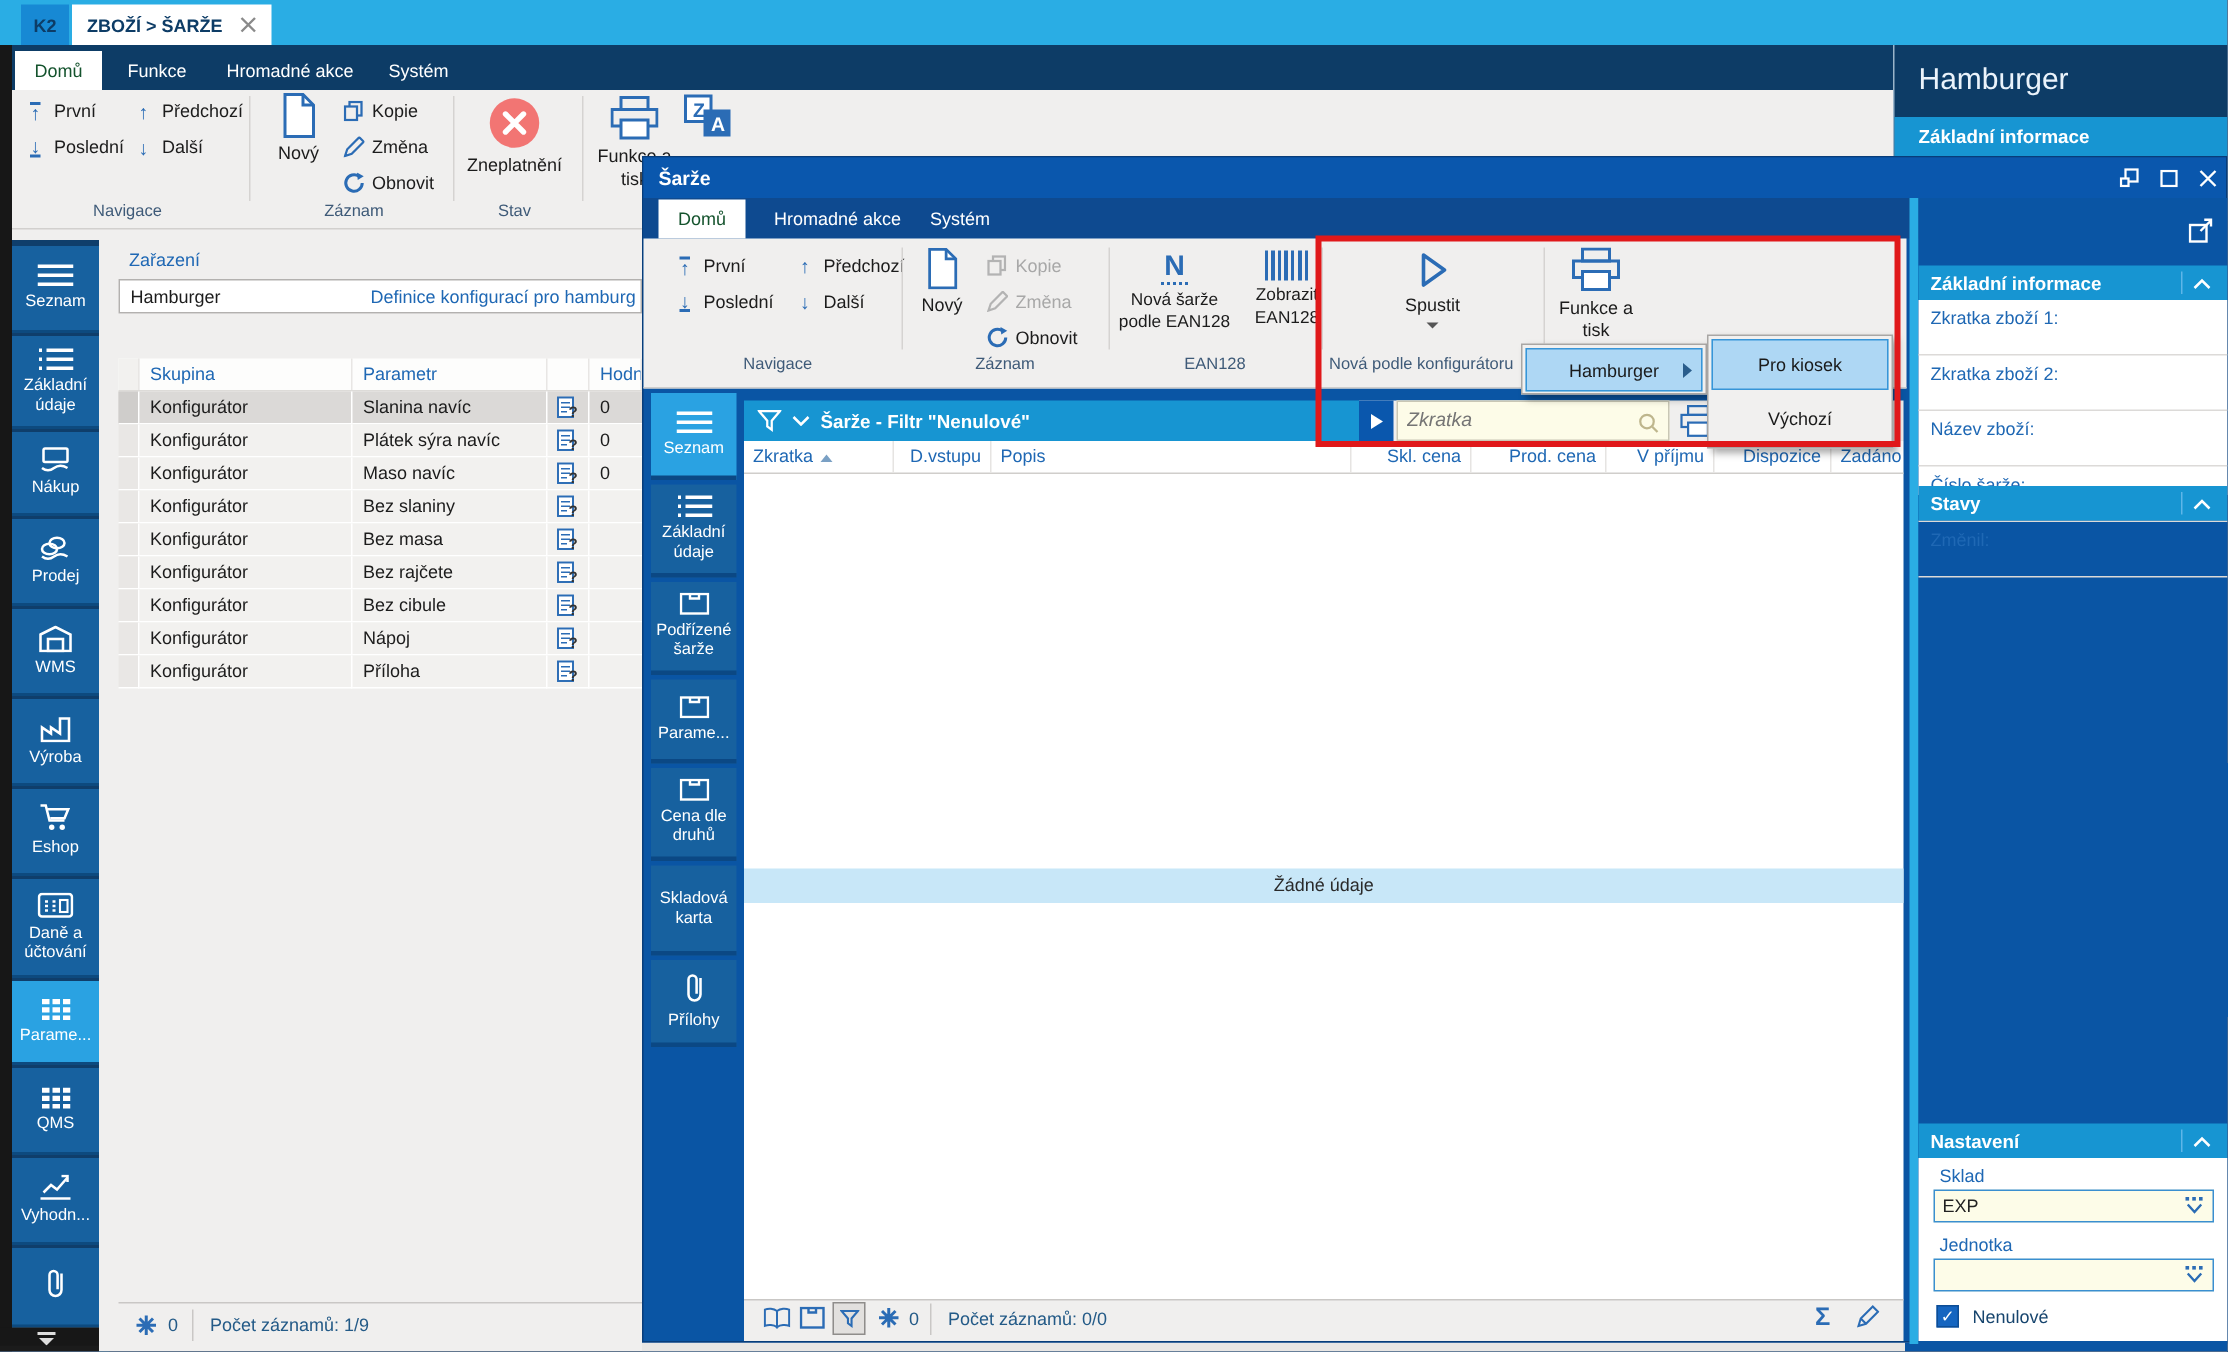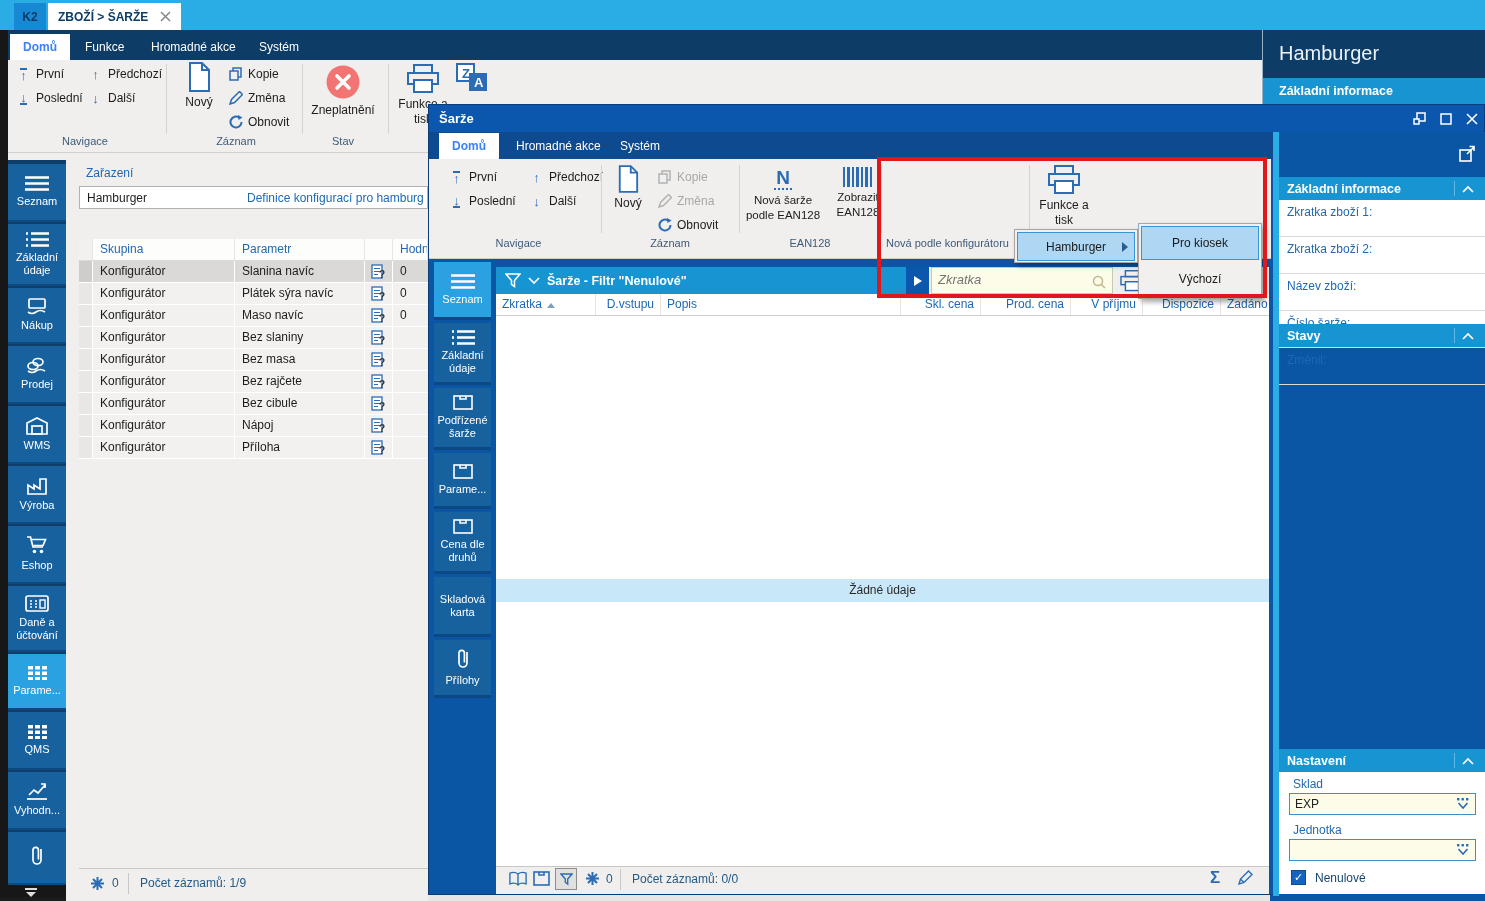--- a/index.html
+++ b/index.html
@@ -7,21 +7,21 @@
 .screen{position:relative;width:1485px;height:901px;overflow:hidden;background:#f0efee;font-size:12px;color:#1c1c1c}
 .a{position:absolute}
 svg{display:block}
 
 .topbar{left:0;top:0;width:1485px;height:30px;background:#2aade4}
 .k2badge{left:14px;top:3px;width:32px;height:27px;background:#1789d4;color:#0d3c66;font-weight:bold;display:flex;align-items:center;justify-content:center;font-size:12px}
 .toptab{left:48px;top:3px;height:27px;background:#fff;display:flex;align-items:center;padding:0 10px;gap:12px;font-weight:bold;color:#0d3c66}
 
 .tabrow{background:#0d3c66}
 .rtab{position:absolute;bottom:0;height:26px;display:flex;align-items:center;padding:0 13px;color:#fff;white-space:nowrap;cursor:default}
-.rtab.active{background:#fff;color:#3b82f6;font-weight:bold}
+.rtab.active{background:#fff;color:#14532d;font-weight:normal}
 .ribbon{background:#f0efee;border-bottom:1px solid #d2d0ce}
 .rbtn{position:absolute;display:flex;align-items:center;gap:5px;white-space:nowrap;height:20px}
 .rbtn .ic{display:inline-flex;width:15px;justify-content:center;color:#2b6cb5;font-size:13px;line-height:1}
 .dis{color:#a8a8a8}
 .dis .ic{color:#b3b3b3}
 .grp{position:absolute;font-size:11px;color:#3e5a78;text-align:center;white-space:nowrap;overflow:hidden}
 .vsep{position:absolute;width:1px;background:#d5d3d1}
 .bigbtn{position:absolute;display:flex;flex-direction:column;align-items:center;text-align:center}
 .bigbtn .lbl{font-size:12px;line-height:15px;margin-top:3px;white-space:normal}
 .bart{display:inline-block;border-top:2px solid #2b6cb5;line-height:11px}
@@ -603,20 +603,29 @@
         <span class="nicon">N</span>
         <span class="lbl" style="font-size:11.5px">Nová šarže podle EAN128</span>
       </div>
       <div class="bigbtn" style="left:398px;top:8px;width:62px">
         <span class="barcode"></span>
         <span class="lbl" style="font-size:11.5px">Zobrazit EAN128</span>
       </div>
       <div class="grp" style="left:314px;top:78px;width:134px">EAN128</div>
       <div class="vsep" style="left:452px;top:6px;height:68px"></div>
 
+      <div class="bigbtn" style="left:455px;top:8px;width:142px">
+        <span>
+            <svg width="26" height="26" viewBox="0 0 26 26">
+              <path d="M7 3 L21 13 L7 23 z" fill="none" stroke="#2b6cb5" stroke-width="2.4" stroke-linejoin="round"></path>
+            </svg>
+          </span>
+        <span class="lbl">Spustit</span>
+        <span class="tri-dn" style="margin-top:4px"></span>
+      </div>
       <div class="grp" style="left:457px;top:78px;width:152px;text-align:left">Nová podle konfigurátoru</div>
       <div class="vsep" style="left:600px;top:6px;height:68px"></div>
 
       <div class="bigbtn" style="left:604px;top:6px;width:62px">
         <span>
             <svg width="32" height="30" viewBox="0 0 32 30">
               <rect x="7" y="1" width="18" height="8" fill="none" stroke="#2b6cb5" stroke-width="2"></rect>
               <rect x="1" y="9" width="30" height="11" fill="none" stroke="#2b6cb5" stroke-width="2"></rect>
               <rect x="7" y="16" width="18" height="12" fill="#fff" stroke="#2b6cb5" stroke-width="2"></rect>
             </svg>

